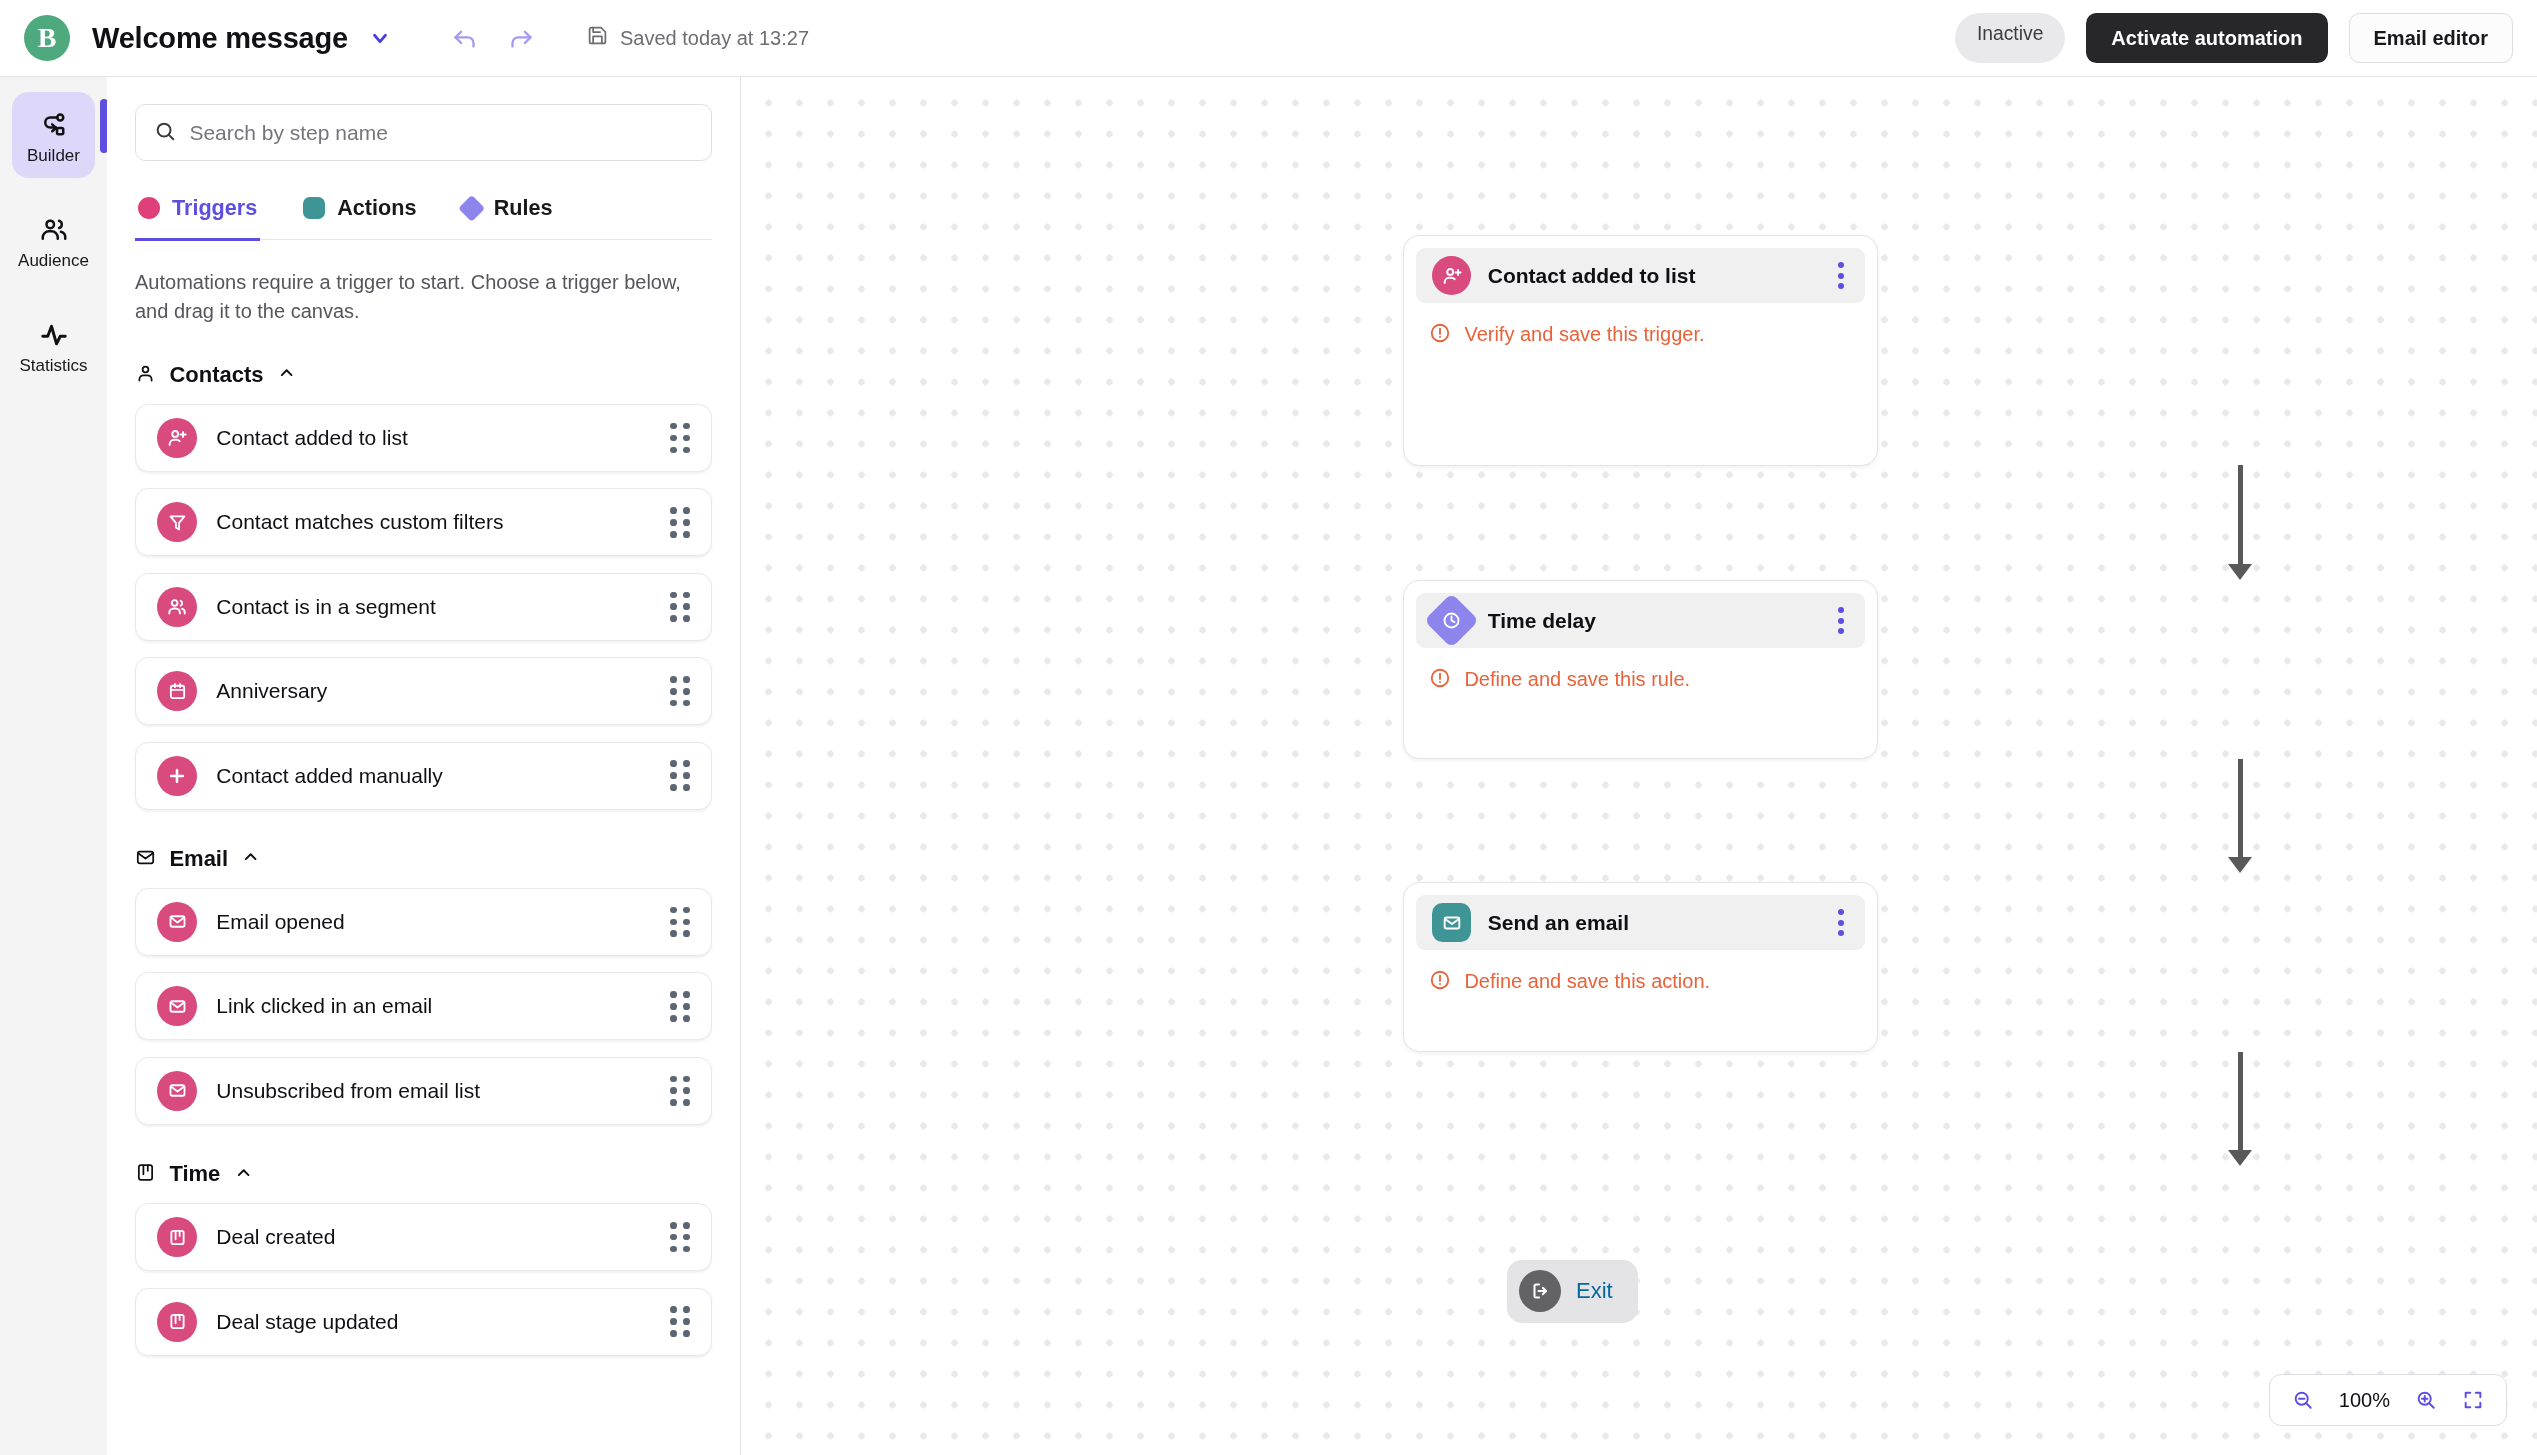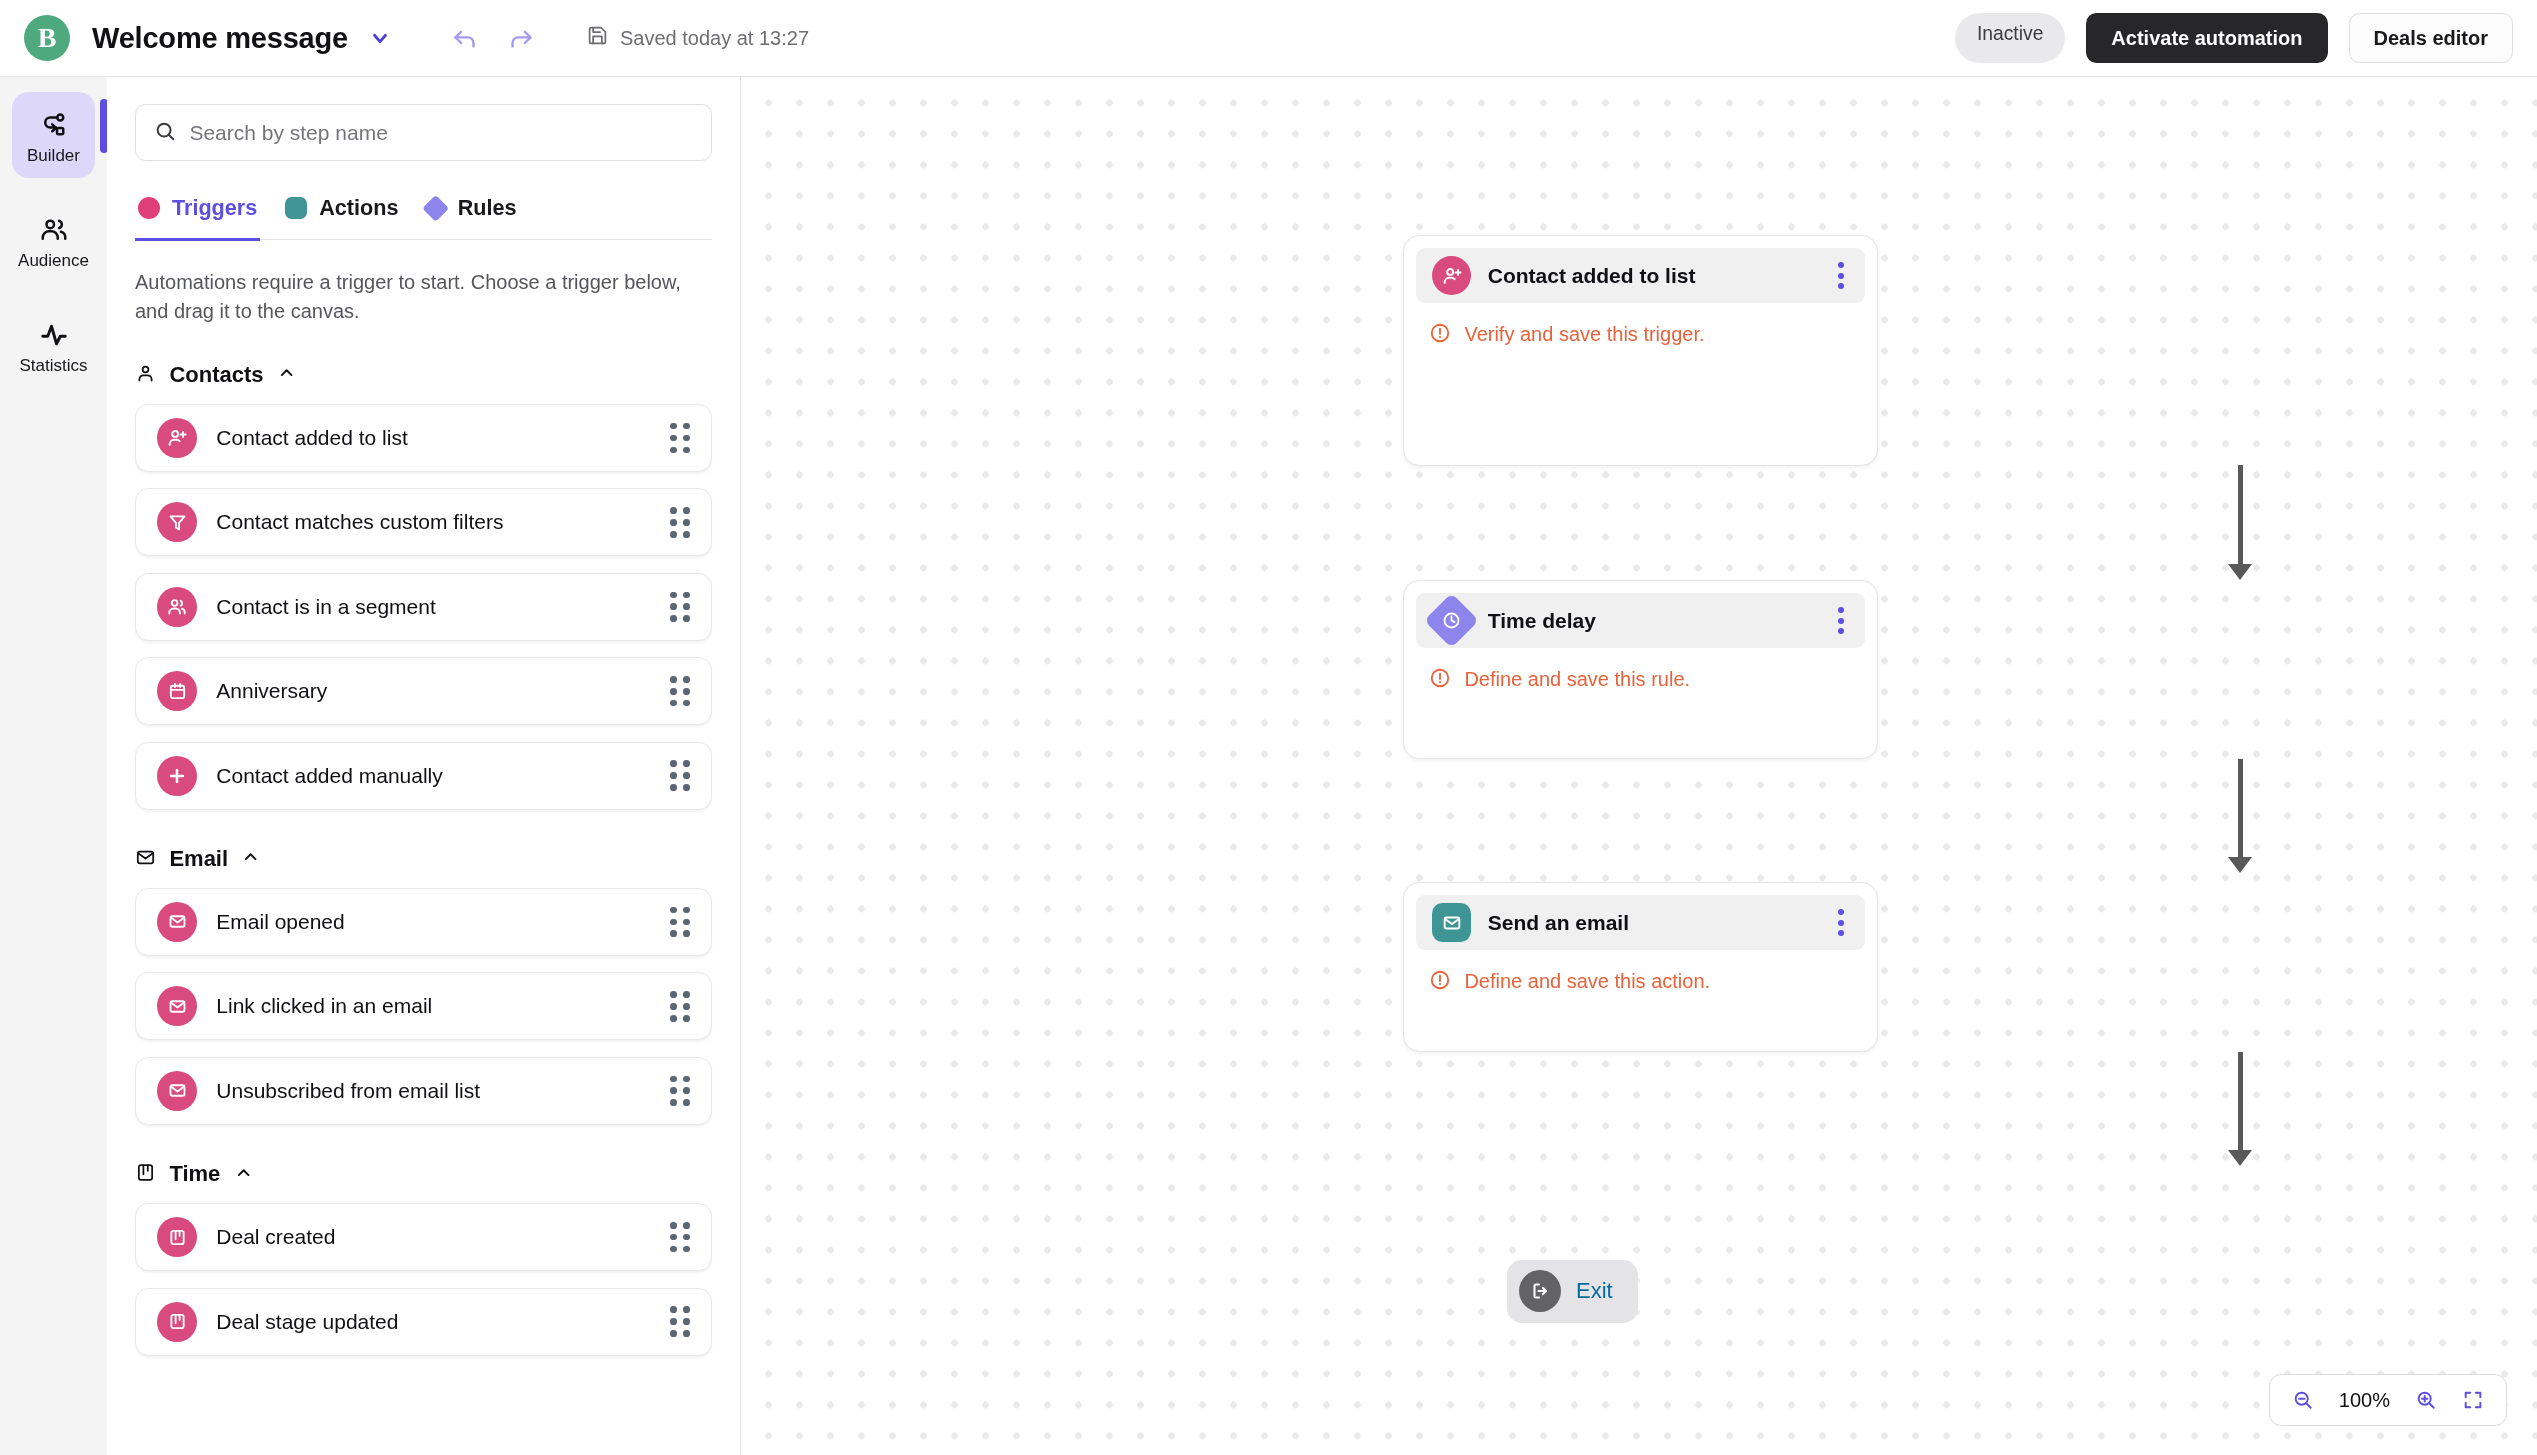--- a/index.html
+++ b/index.html
@@ -81,21 +81,21 @@
   .search-wrap {
     margin-top: 27px; height: 57px; border: 0.7px solid #dedee2; border-radius: 10.4px;
     display: flex; align-items: center; padding: 0 18px; gap: 13.4px;
   }
   .search-input {
     border: none; outline: none; font-size: 21px; color: #111114; flex: 1;
     font-family: "Liberation Sans", sans-serif; background: transparent;
   }
   .search-input::placeholder { color: #75757c; }
 
-  .tabs { display: flex; gap: 22px; margin-top: 27px; border-bottom: 0.7px solid #e6e6ea; }
+  .tabs { display: flex; gap: 40px; margin-top: 27px; border-bottom: 0.7px solid #e6e6ea; }
   .tab {
     display: flex; align-items: center; gap: 12px; padding: 7.4px 3px 16.4px;
     font-size: 21.6px; font-weight: bold; color: #19191c; cursor: pointer;
     border-bottom: 3.7px solid transparent; margin-bottom: -2.2px;
   }
   .tab.active { color: #5b4ee0; border-bottom-color: #5b4ee0; }
   .dot-trigger { width: 22px; height: 22px; border-radius: 50%; background: #e0407a; }
   .sq-action { width: 22px; height: 22px; border-radius: 6.7px; background: #3f9595; }
   .dia-rule { width: 19.3px; height: 19.3px; background: #8d85ec; transform: rotate(45deg); border-radius: 3.7px; }
 
@@ -211,21 +211,21 @@
           <polyline points="17 21 17 13 7 13 7 21"></polyline>
             <polyline points="7 3 7 8 15 8"></polyline>
           </svg>
       </span>
       <span>Saved today at 13:27</span>
     </div>
 
     <div class="topbar-right">
       <span class="status-pill">Inactive</span>
       <button class="btn-primary">Activate automation</button>
-      <button class="btn-ghost">Deals editor</button>
+      <button class="btn-ghost">Email editor</button>
     </div>
   </div>
 
   <div class="rail">
     <div class="rail-item active" style="margin-top:15px;">
       <div class="rail-indicator"></div>
       <div class="rail-ico">
         <svg width="30" height="30" viewBox="0 0 24 24" fill="none" stroke="#111114" stroke-width="2" stroke-linecap="round" stroke-linejoin="round">
           <circle cx="17" cy="6" r="2.4"></circle>
             <rect x="14.4" y="14.4" width="5" height="5" rx="1.2"></rect>

